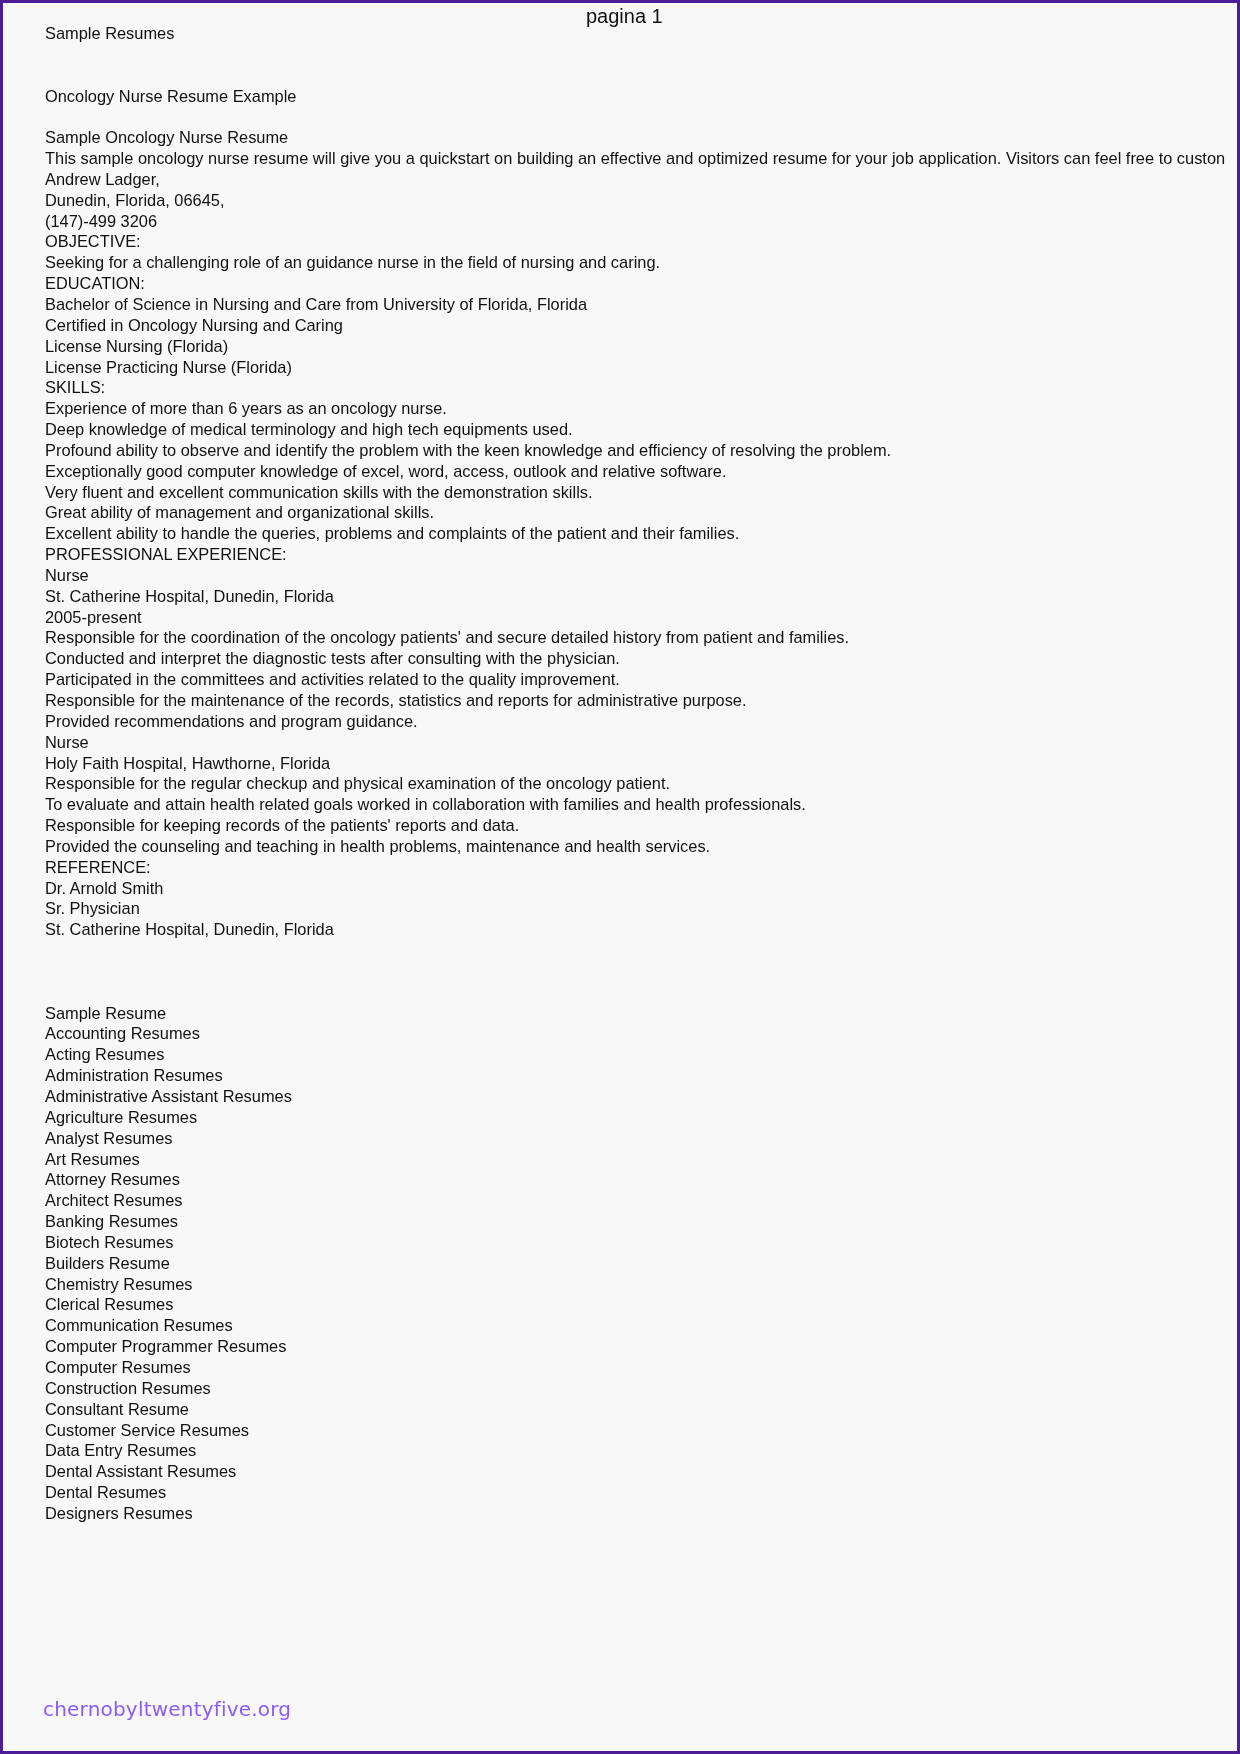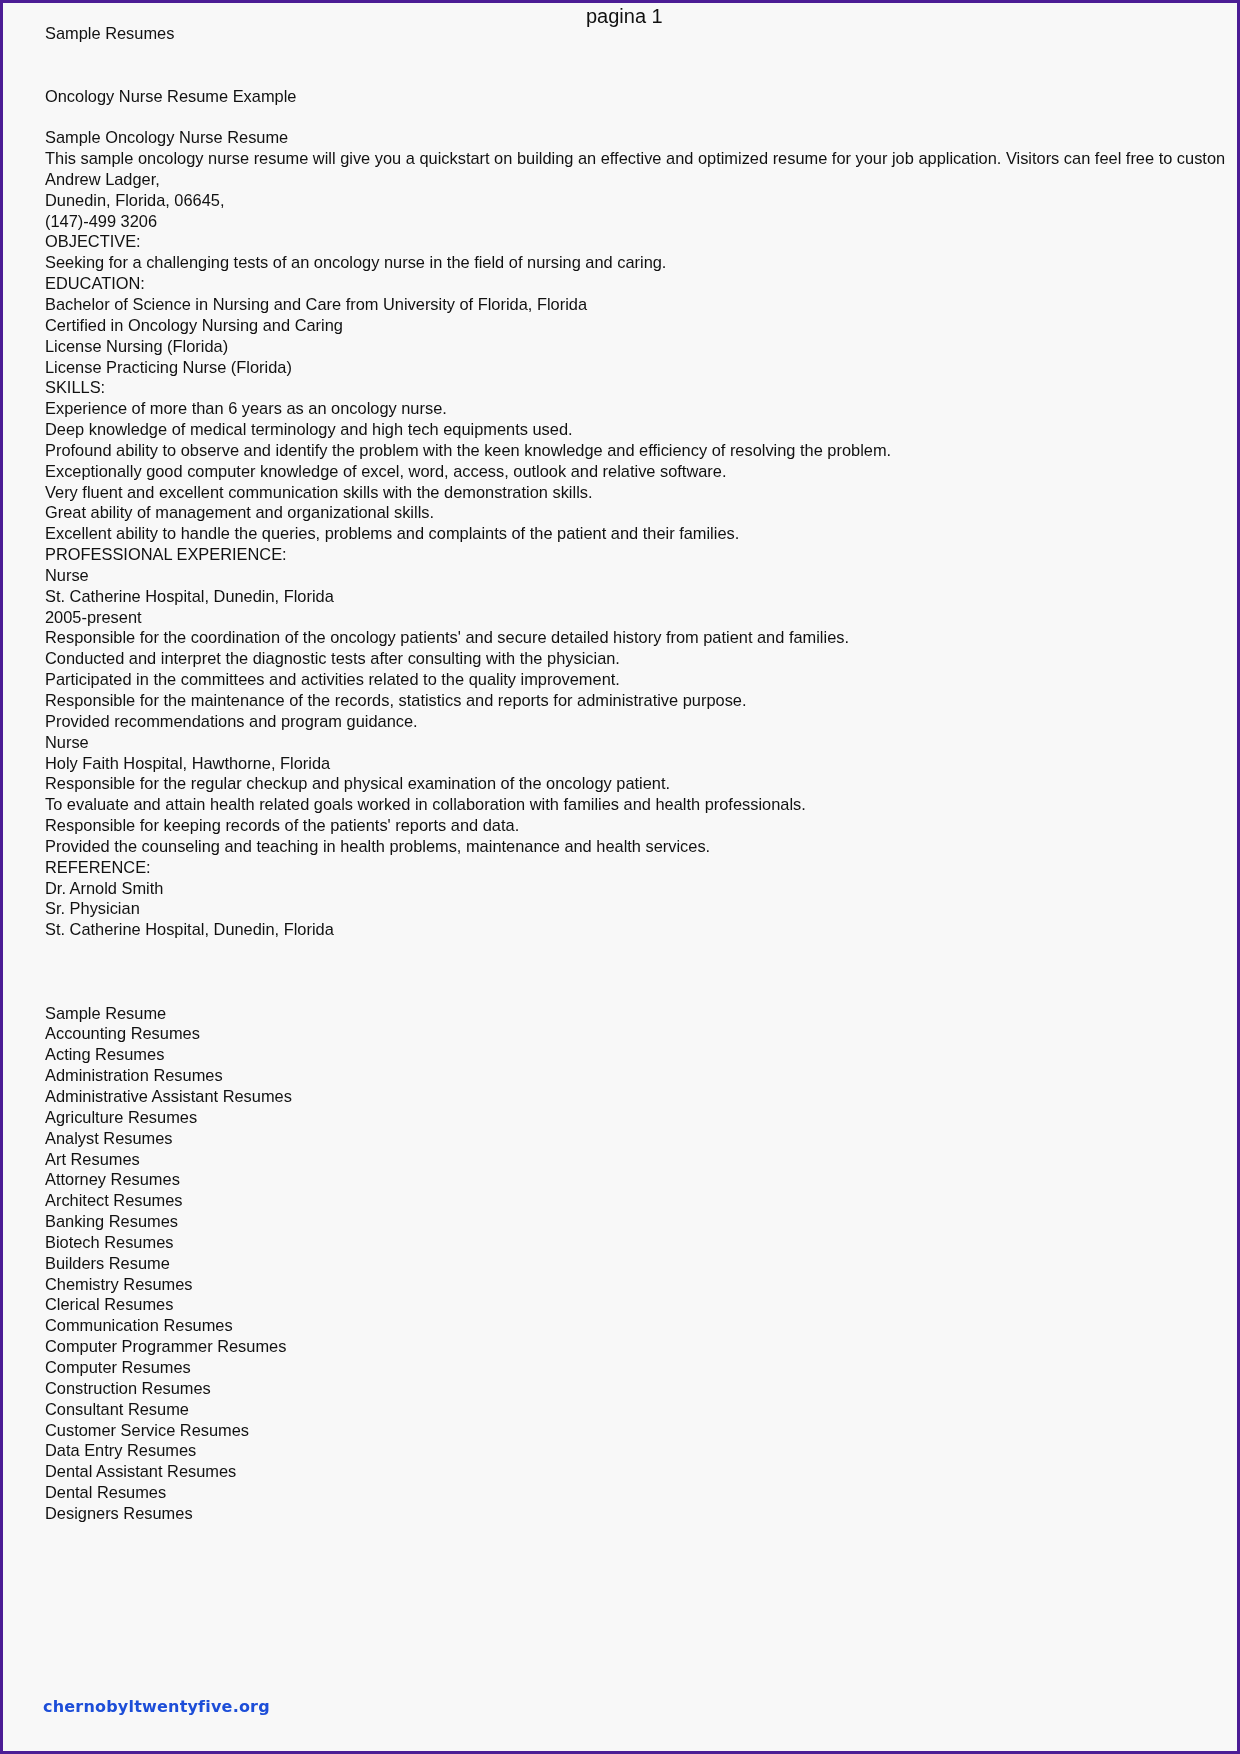--- a/index.html
+++ b/index.html
@@ -27,22 +27,22 @@
       font-size: 16.4px; line-height: 20.85px;
       white-space: nowrap;
     }
     .line { display: block; height: 20.85px; }
     .gap-2 { height: 41.7px; }
     .gap-1 { height: 20.85px; }
     .gap-3 { height: 62.5px; }
     .watermark {
       position: absolute; left: 40px; top: 1694px;
       font-family: "DejaVu Sans", sans-serif;
-      font-weight: bold; font-size: 16px;
-      color: #1d4ed8; letter-spacing: 0.2px;
+      font-weight: normal; font-size: 20px;
+      color: #8b5cf6; letter-spacing: 0.2px;
     }
   </style>
 </head>
 <body>
 
 <div class="frame">
 
   <div class="page-number">pagina 1</div>
 
   <div class="content">
@@ -52,21 +52,21 @@
     <span class="line gap-1"></span>
 
     <span class="line">Sample Oncology Nurse Resume</span>
     <span class="line">This sample oncology nurse resume will give you a quickstart on building an effective and optimized resume for your job application. Visitors can feel free to custon</span>
 
     <span class="line">Andrew Ladger,</span>
     <span class="line">Dunedin, Florida, 06645,</span>
     <span class="line">(147)-499 3206</span>
 
     <span class="line">OBJECTIVE:</span>
-    <span class="line">Seeking for a challenging tests of an oncology nurse in the field of nursing and caring.</span>
+    <span class="line">Seeking for a challenging role of an guidance nurse in the field of nursing and caring.</span>
 
     <span class="line">EDUCATION:</span>
     <span class="line">Bachelor of Science in Nursing and Care from University of Florida, Florida</span>
     <span class="line">Certified in Oncology Nursing and Caring</span>
     <span class="line">License Nursing (Florida)</span>
     <span class="line">License Practicing Nurse (Florida)</span>
 
     <span class="line">SKILLS:</span>
     <span class="line">Experience of more than 6 years as an oncology nurse.</span>
     <span class="line">Deep knowledge of medical terminology and high tech equipments used.</span>

